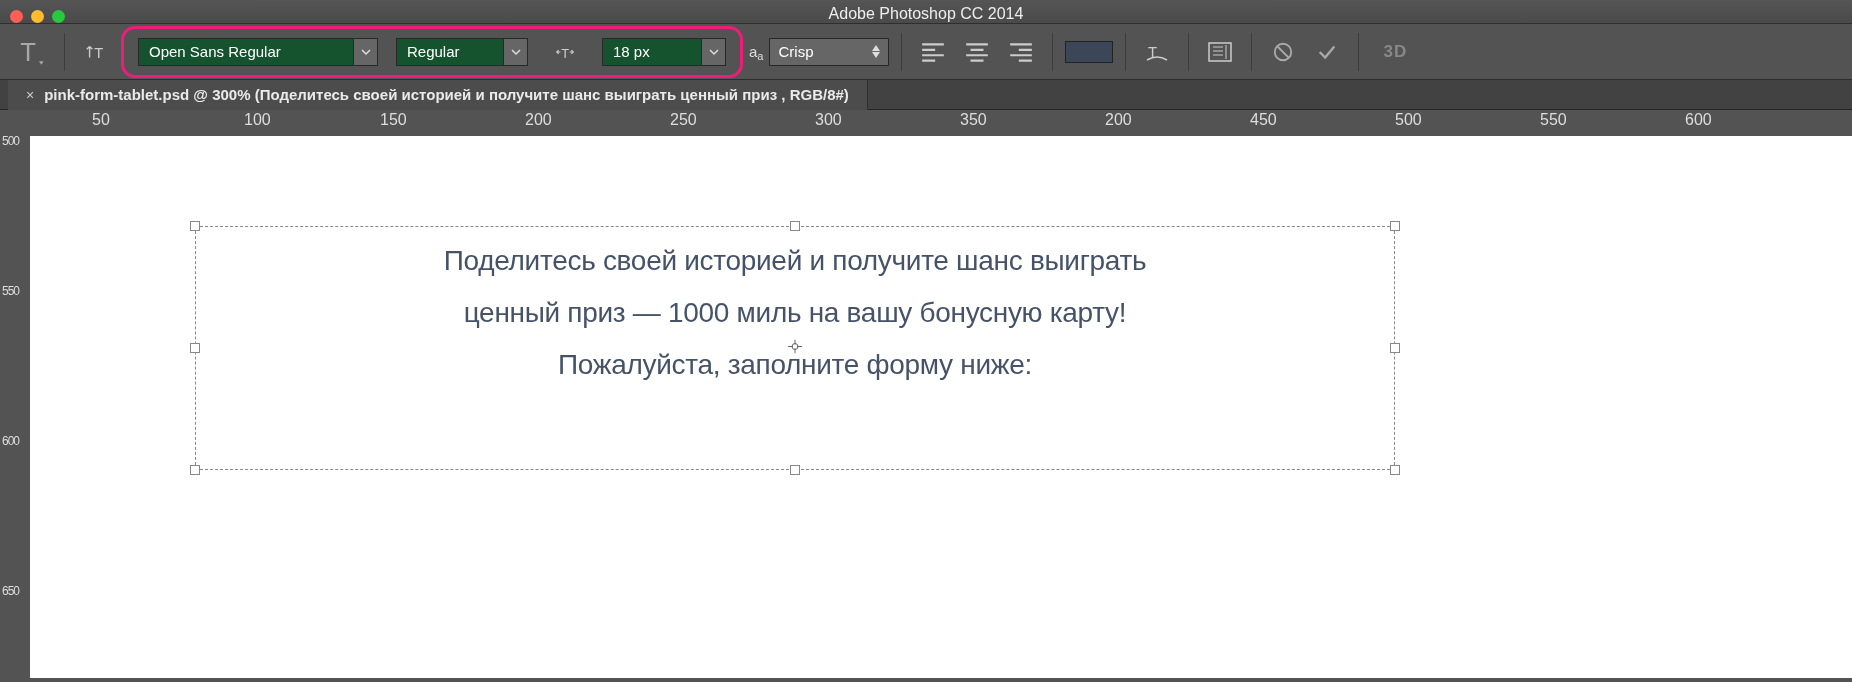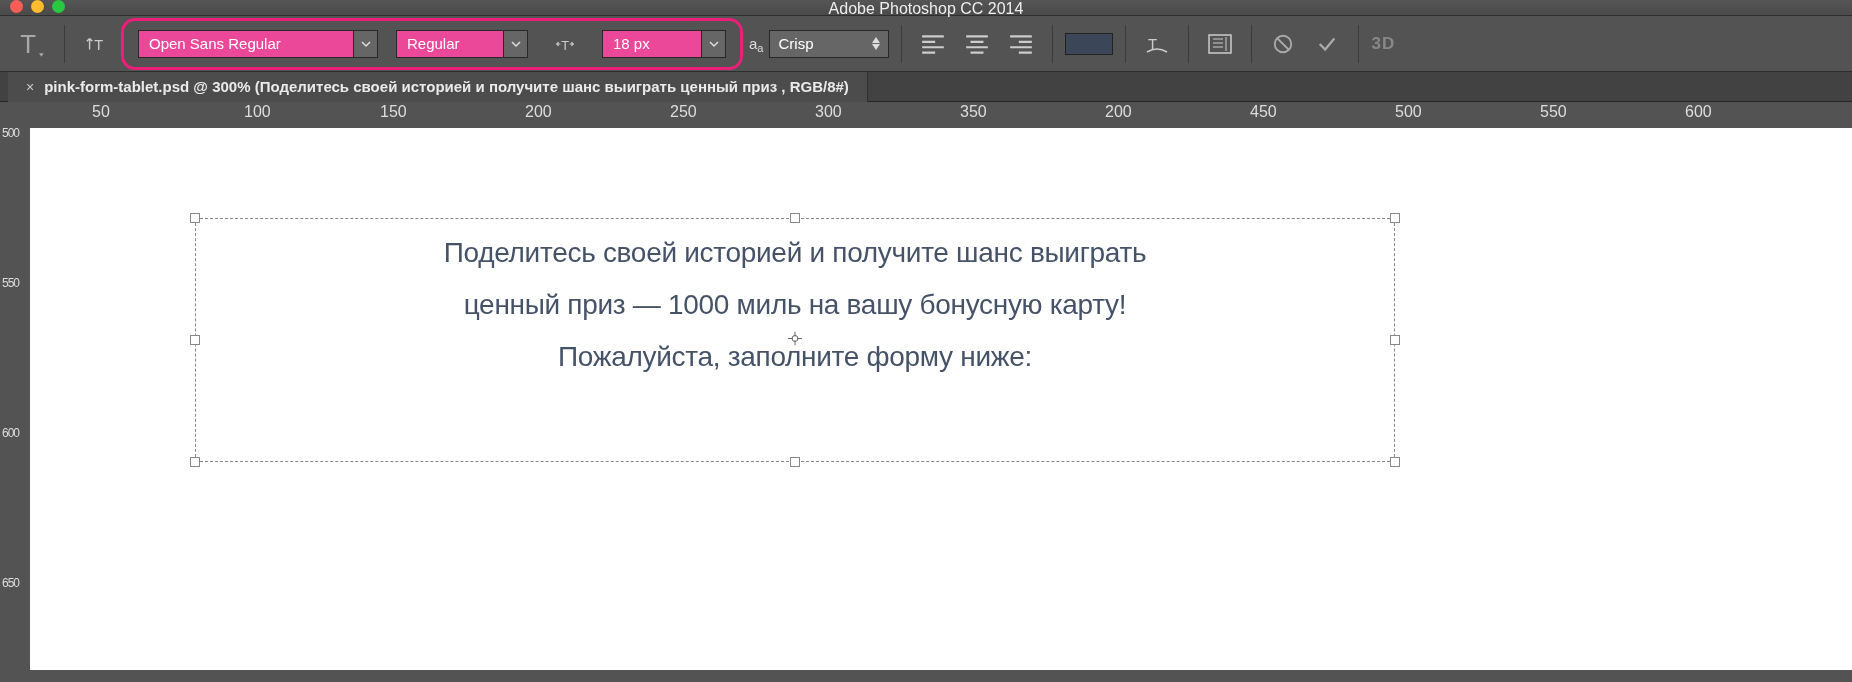--- a/index.html
+++ b/index.html
@@ -1,45 +1,45 @@
 <!DOCTYPE html>
 <html><head>
 <meta charset="utf-8">
 <style>
   * { margin:0; padding:0; box-sizing:border-box; font-family:"Helvetica Neue",Helvetica,Arial,sans-serif; }
   body { background:#535353; width:1852px; height:682px; overflow:hidden; color:#fff; }
   
-  .title-bar { height:16px; background:linear-gradient(#555,#4a4a4a); display:flex; align-items:flex-start; position:relative; border-bottom:1px solid #2e2e2e; }
+  .title-bar { height:24px; background:linear-gradient(#555,#4a4a4a); display:flex; align-items:flex-end; position:relative; border-bottom:1px solid #2e2e2e; }
   .traffic { display:flex; gap:8px; margin-left:10px; }
   .tl { width:13px; height:13px; border-radius:50%; }
   .tl.red { background:#ff5f57; }
   .tl.yellow { background:#febc2e; }
   .tl.green { background:#28c840; }
   .app-title { position:absolute; left:50%; transform:translateX(-50%); color:#eee; font-size:16px; }
   
   .options-bar { height:56px; background:#535353; display:flex; align-items:center; padding:0 12px; gap:6px; border-bottom:1px solid #2d2d2d; }
   .tool-preset { width:40px; height:40px; display:flex; align-items:center; justify-content:center; }
   .tool-preset svg { width:28px; height:28px; }
   .vdiv { width:1px; height:38px; background:#3c3c3c; margin:0 6px; }
   .toggle-orient { width:30px; height:30px; display:flex; align-items:center; justify-content:center; }
   .highlight-group { border:3px solid #ed1e79; border-radius:14px; height:52px; display:flex; align-items:center; padding:0 14px; gap:18px; }
   .dropdown { display:flex; align-items:center; }
-  .dropdown .field { height:28px; background:#ec4899; border:1px solid #282828; display:flex; align-items:center; padding:0 10px; color:#fff; font-size:15px; }
+  .dropdown .field { height:28px; background:#14532d; border:1px solid #282828; display:flex; align-items:center; padding:0 10px; color:#fff; font-size:15px; }
   .dropdown .caret { width:24px; height:28px; background:#666; border:1px solid #282828; border-left:none; display:flex; align-items:center; justify-content:center; }
   .caret svg { width:10px; height:10px; }
   .warp-icon,.aa-icon { width:30px; height:30px; display:flex; align-items:center; justify-content:center; }
   .aa-label { color:#ddd; font-size:15px; display:flex; align-items:flex-end; }
   .aa-label sub { font-size:11px; position:relative; top:2px; }
   .select-3d { width:120px; height:28px; background:#666; border:1px solid #282828; color:#fff; font-size:15px; display:flex; align-items:center; justify-content:space-between; padding:0 8px;gap:28px; }
   .select-3d .arrows { display:flex; flex-direction:column; gap:1px; }
   .select-3d .arrows svg { width:8px; height:6px; }
   .icon-btn { width:38px; height:30px; display:flex; align-items:center; justify-content:center; }
   .icon-btn svg { width:26px; height:22px; }
   .color-swatch { width:48px; height:22px; background:#334; border:1px solid #222; }
-  .threeD { font-size:17px; font-weight:bold; color:#888; letter-spacing:1px; }
+  .threeD { font-size:17px; font-weight:bold; color:#888; letter-spacing:1px;margin-left:12px; }
   
   .doc-tab-strip { height:30px; background:#424242; display:flex; align-items:center; padding:0 8px; border-bottom:1px solid #262626;}
   .doc-tab { display:flex; align-items:center; gap:10px; padding:0 18px; height:30px; background:#4c4c4c; border-right:1px solid #303030;}
   .doc-tab .close { font-size:14px; color:#ccc; }
   .doc-tab .name { font-size:15px; color:#eaeaea; font-weight:bold; }
   
   .work-area { display:flex; height:calc(682px - 28px - 56px - 30px); }
   .vruler { width:30px; background:#535353; position:relative; }
   .vruler .num { position:absolute; font-size:12px; color:#ddd; left:2px; width:14px; text-align:left; line-height:11px; letter-spacing:-1px;}
   .canvas-col { flex:1; display:flex; flex-direction:column; }

